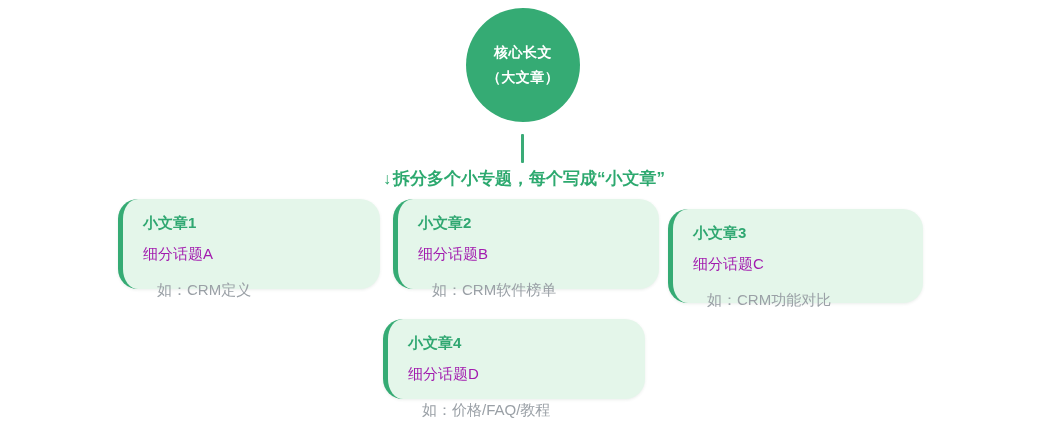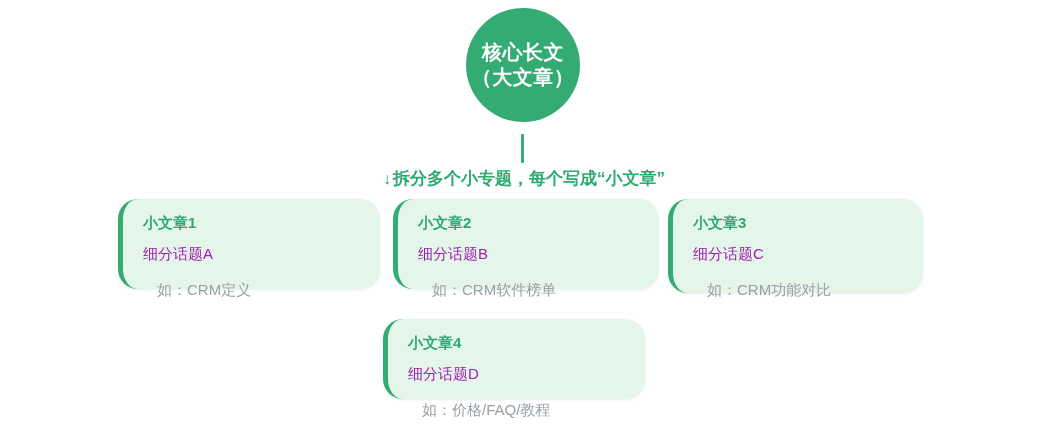--- a/index.html
+++ b/index.html
@@ -24,21 +24,21 @@
     width: 114px;
     height: 114px;
     border-radius: 50%;
     background: #35ab74;
     display: flex;
     flex-direction: column;
     align-items: center;
     justify-content: center;
     color: #ffffff;
     font-weight: bold;
-    font-size: 20px;
+    font-size: 14px;
     line-height: 25px;
     letter-spacing: 0.5px;
     text-align: center;
   }
   .hub-line-1 { display: block; }
   .hub-line-2 { display: block; }
 
   
   .connector {
     position: absolute;
@@ -96,21 +96,21 @@
   }
   .card-example {
     color: #9aa0a6;
     font-size: 15px;
     line-height: 22px;
     margin: 14px;
   }
 
   .card-1 { left: 118px; top: 199px; width: 262px; height: 90px; }
   .card-2 { left: 393px; top: 199px; width: 266px; height: 90px; }
-  .card-3 { left: 668px; top: 199px; width: 255px; height: 94px; }
+  .card-3 { left: 668px; top: 209px; width: 255px; height: 94px; }
   .card-4 { left: 383px; top: 319px; width: 262px; height: 80px; }
 </style>
 </head>
 <body>
 
 <div class="hub">
   <span class="hub-line-1">核心长文</span>
   <span class="hub-line-2">（大文章）</span>
 </div>
 

